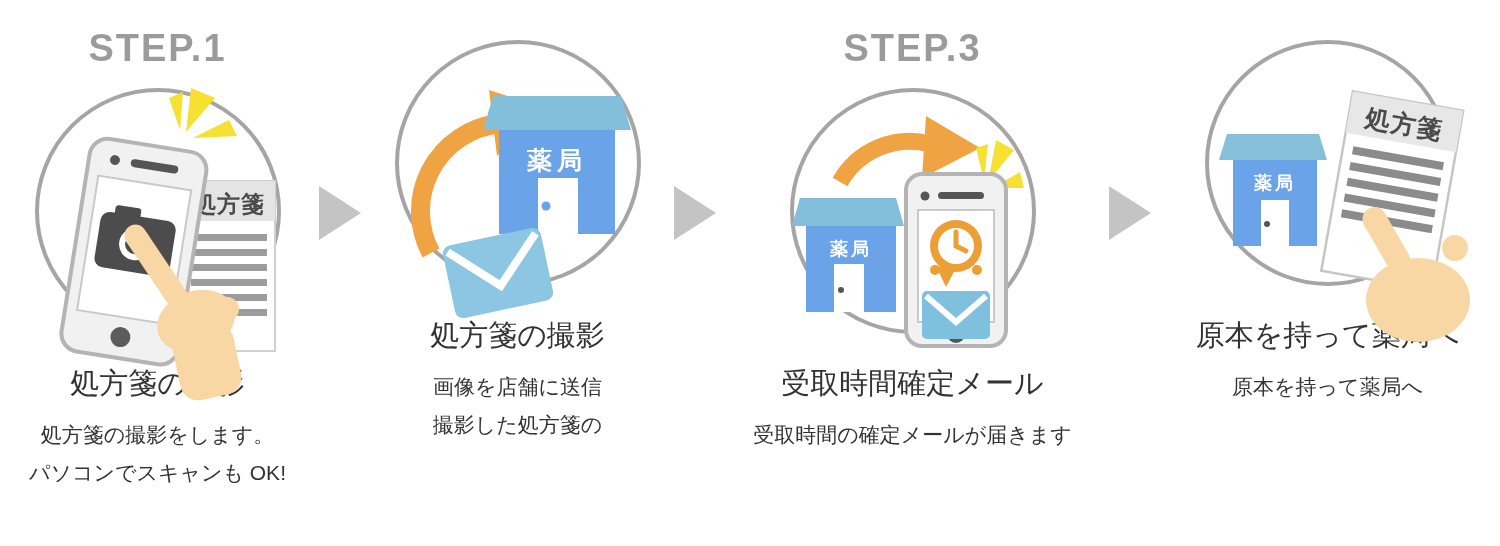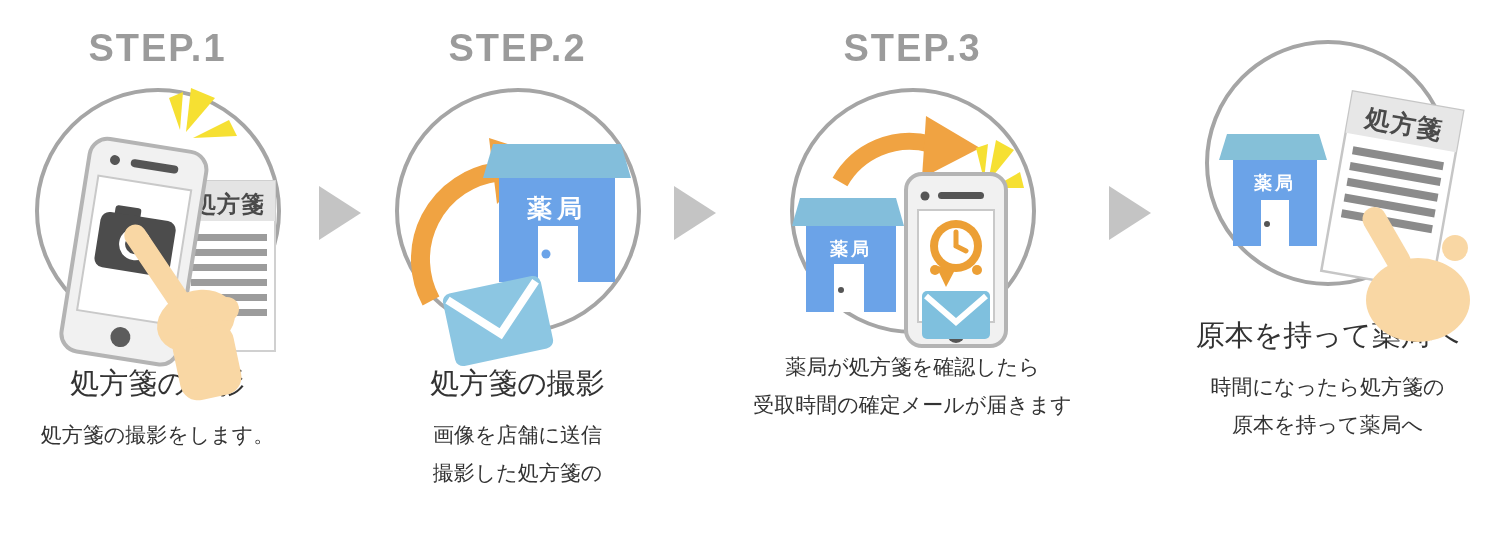--- a/index.html
+++ b/index.html
@@ -123,27 +123,27 @@
           <rect x="-11" y="-14" width="22" height="105" rx="11" transform="translate(104,152) rotate(-34)"></rect>
           <ellipse cx="163" cy="235" rx="40" ry="30" transform="rotate(-20 163 235)"></ellipse>
           <circle cx="194" cy="223" r="12"></circle>
           <rect x="143" y="240" width="62" height="72" rx="18" transform="rotate(-12 174 276)"></rect>
         </g>
       </svg>
     </div>
     <div class="step-title">処方箋の撮影</div>
     <div class="step-desc">
       <div>処方箋の撮影をします。</div>
+      <div>パソコンでスキャンも OK!</div>
     </div>
   </div>
 
   <div class="sep-arrow"></div>
 
   <div class="step-col col-2">
-    <div class="step-label">STEP.2</div>
     <div class="circle-wrap">
       <svg width="250" height="322" viewBox="0 0 250 322">
         <circle cx="125" cy="125" r="121" fill="#ffffff" stroke="#a5a5a5" stroke-width="4"></circle>
 
         <g>
           <path d="M38,215 A88,88 0 0 1 104,86" fill="none" stroke="#f0a342" stroke-width="19"></path>
           <polygon points="96,52 152,70 104,118" fill="#f0a342"></polygon>
         </g>
 
         <g>
@@ -210,22 +210,22 @@
             <path d="M168,160 L168,146 M168,160 L178,165" fill="none" stroke="#ec9f35" stroke-width="5" stroke-linecap="round"></path>
           </g>
 
           <g>
             <rect x="134" y="205" width="68" height="48" rx="5" fill="#7fc0de"></rect>
             <polyline points="138,210 168,236 198,210" fill="none" stroke="#ffffff" stroke-width="6"></polyline>
           </g>
         </g>
       </svg>
     </div>
-    <div class="step-desc">
-      <div>薬局が処方箋を確認したら</div>
+    <div class="step-title">受取時間確定メール</div>
+    <div class="step-desc">
       <div>受取時間の確定メールが届きます</div>
     </div>
   </div>
 
   <div class="sep-arrow"></div>
 
   <div class="step-col col-4">
     <div class="circle-wrap">
       <svg width="250" height="322" viewBox="0 0 250 322">
         <circle cx="125" cy="125" r="121" fill="#ffffff" stroke="#a5a5a5" stroke-width="4"></circle>
@@ -253,18 +253,17 @@
 
         <g fill="#f9d7a4">
           <circle cx="252" cy="210" r="13"></circle>
           <ellipse cx="215" cy="262" rx="52" ry="42"></ellipse>
           <rect x="-12" y="-13" width="24" height="72" rx="12" transform="translate(172,182) rotate(-30)"></rect>
         </g>
       </svg>
     </div>
     <div class="step-title">原本を持って薬局へ</div>
     <div class="step-desc">
-      <div>時間になったら処方箋の</div>
       <div>原本を持って薬局へ</div>
     </div>
   </div>
 
 </div>
 
 </body></html>

